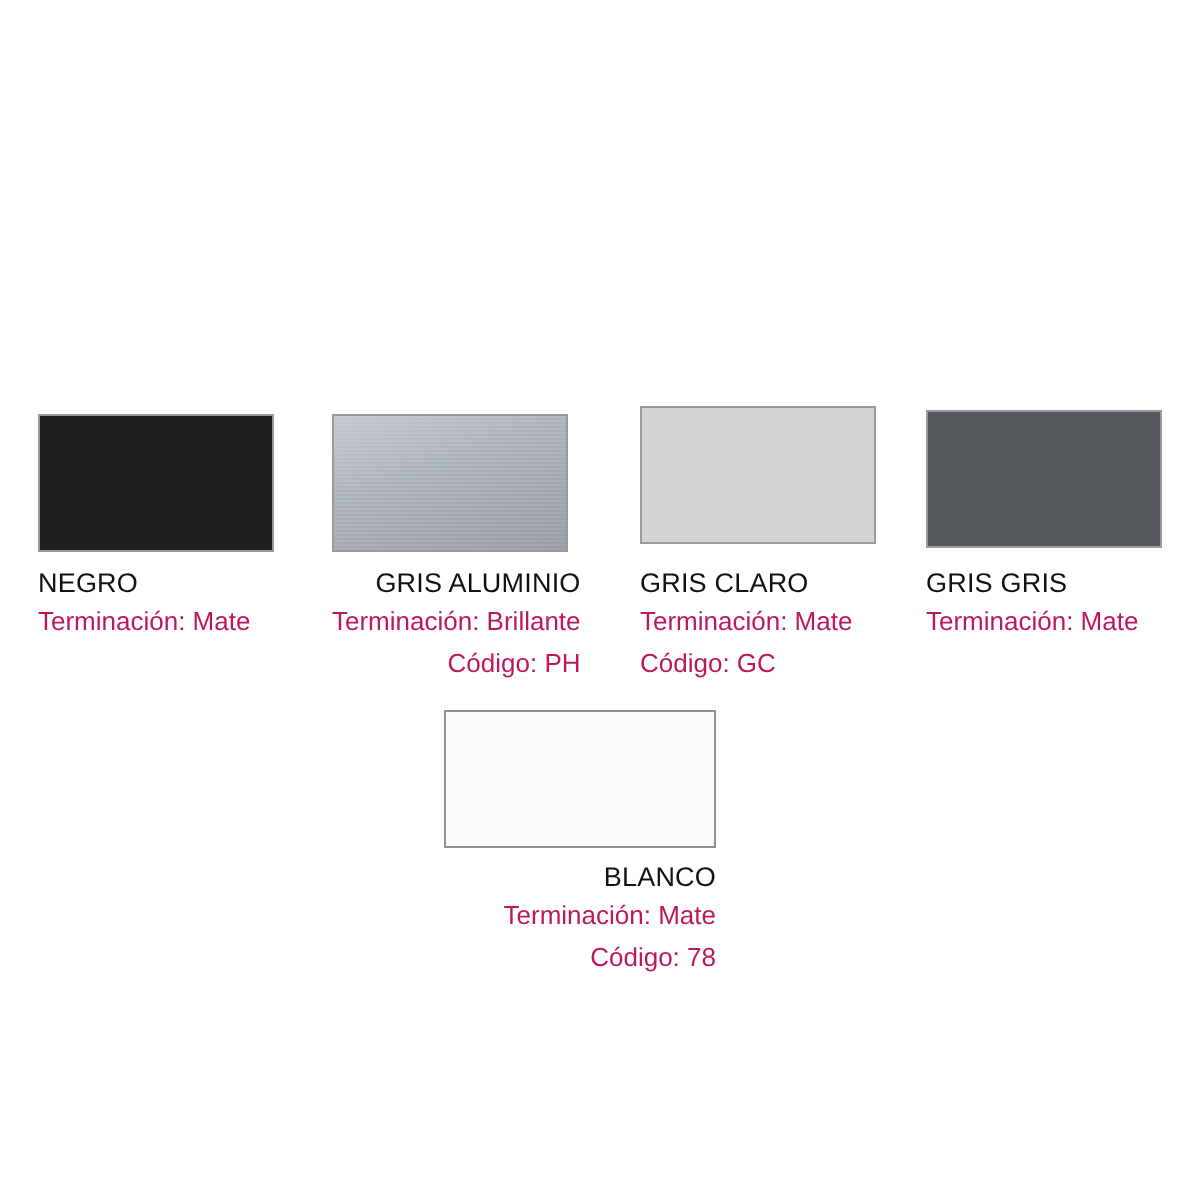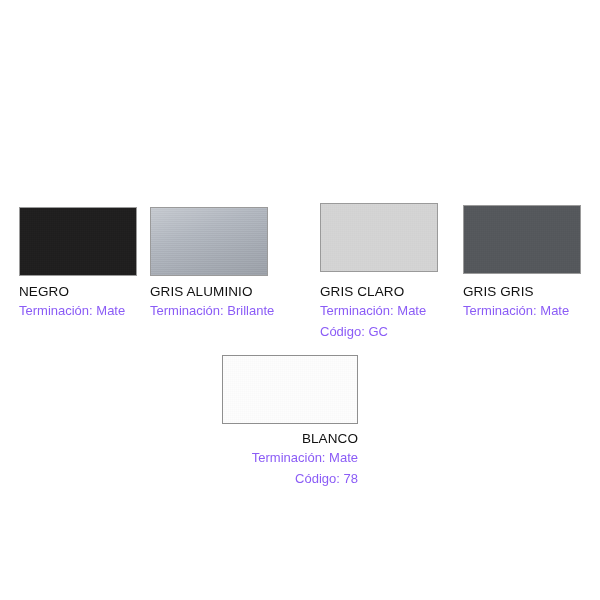--- a/index.html
+++ b/index.html
@@ -60,27 +60,27 @@
     letter-spacing: 0.1px;
     line-height: 17px;
     color: #111111;
     white-space: nowrap;
   }
 
   .swatch-line {
     font-size: 13px;
     font-weight: normal;
     line-height: 21px;
-    color: #8b5cf6;
+    color: #be185d;
     white-space: nowrap;
   }
 
   
   #card-negro        { left: 19px;  top: 207px; }
-  #card-gris-aluminio{ left: 150px; top: 207px; }
+  #card-gris-aluminio{ left: 166px; top: 207px; text-align: right; }
   #card-gris-claro   { left: 320px; top: 203px; }
   #card-gris-mate    { left: 463px; top: 205px; }
   #card-blanco       { left: 222px; top: 355px; }
 
   #card-gris-claro .swatch-info { margin-top: 11px; }
   #card-gris-mate  .swatch-info { margin-top: 9px; }
   #card-blanco     .swatch-chip { width: 136px; height: 69px; }
   #card-blanco     .swatch-info { margin-top: 6px; padding-left: 13px; text-align: right; }
 </style>
 </head>
@@ -94,20 +94,21 @@
       <div class="swatch-name">NEGRO</div>
       <div class="swatch-line">Terminación: Mate</div>
     </div>
   </div>
 
   <div class="swatch-card" id="card-gris-aluminio">
     <div class="swatch-chip gloss" style="background-color: rgb(174, 180, 189); border-color: rgb(154, 154, 154);"></div>
     <div class="swatch-info">
       <div class="swatch-name">GRIS ALUMINIO</div>
       <div class="swatch-line">Terminación: Brillante</div>
+      <div class="swatch-line">Código:  PH</div>
     </div>
   </div>
 
   <div class="swatch-card" id="card-gris-claro">
     <div class="swatch-chip flat" style="background-color: rgb(213, 213, 213); border-color: rgb(154, 154, 154);"></div>
     <div class="swatch-info">
       <div class="swatch-name">GRIS CLARO</div>
       <div class="swatch-line">Terminación: Mate</div>
       <div class="swatch-line">Código:  GC</div>
     </div>

